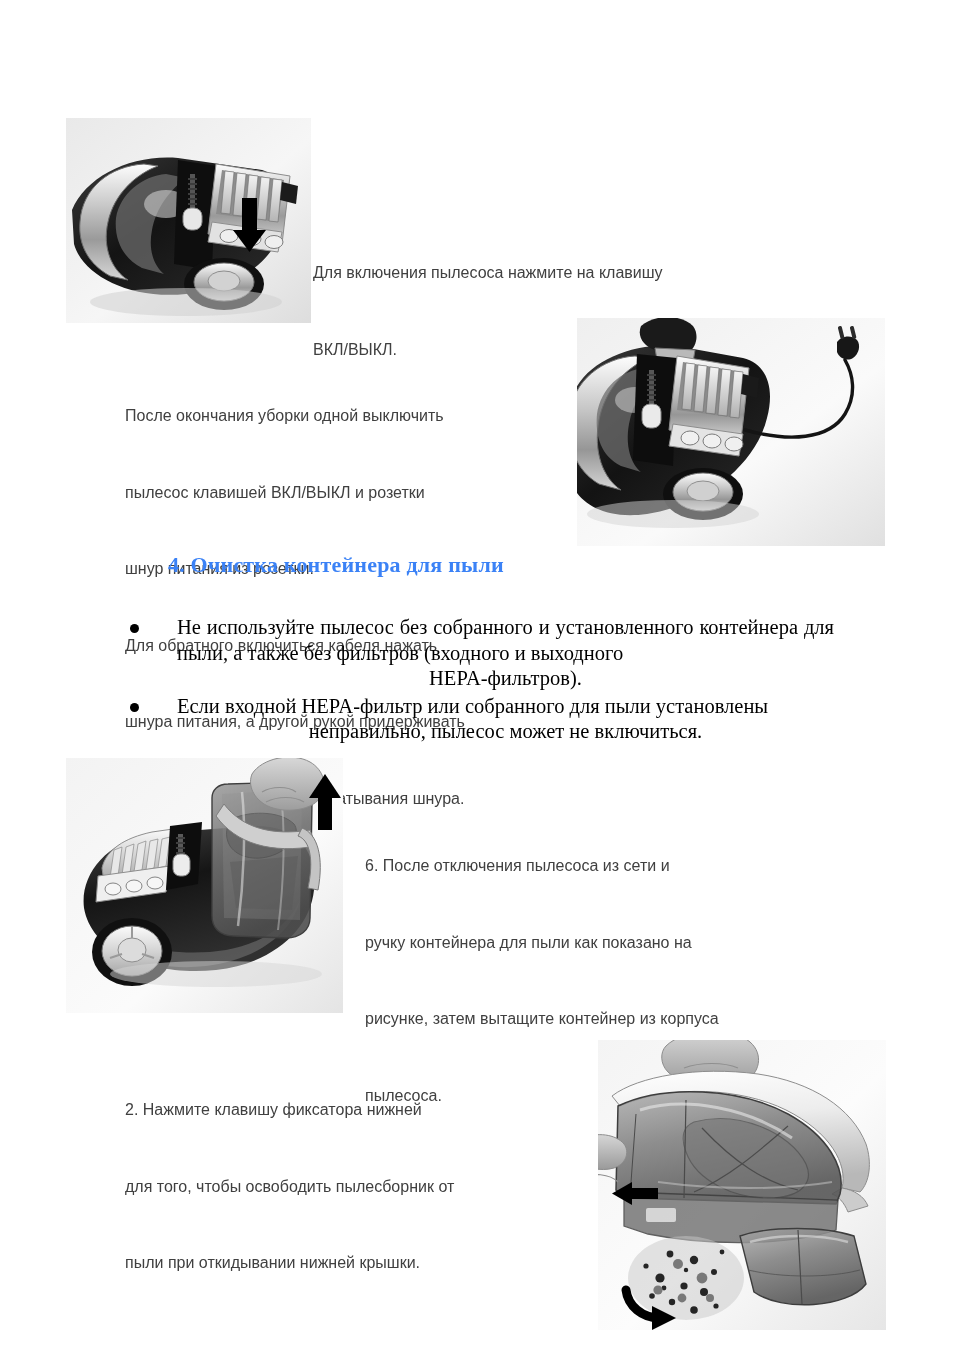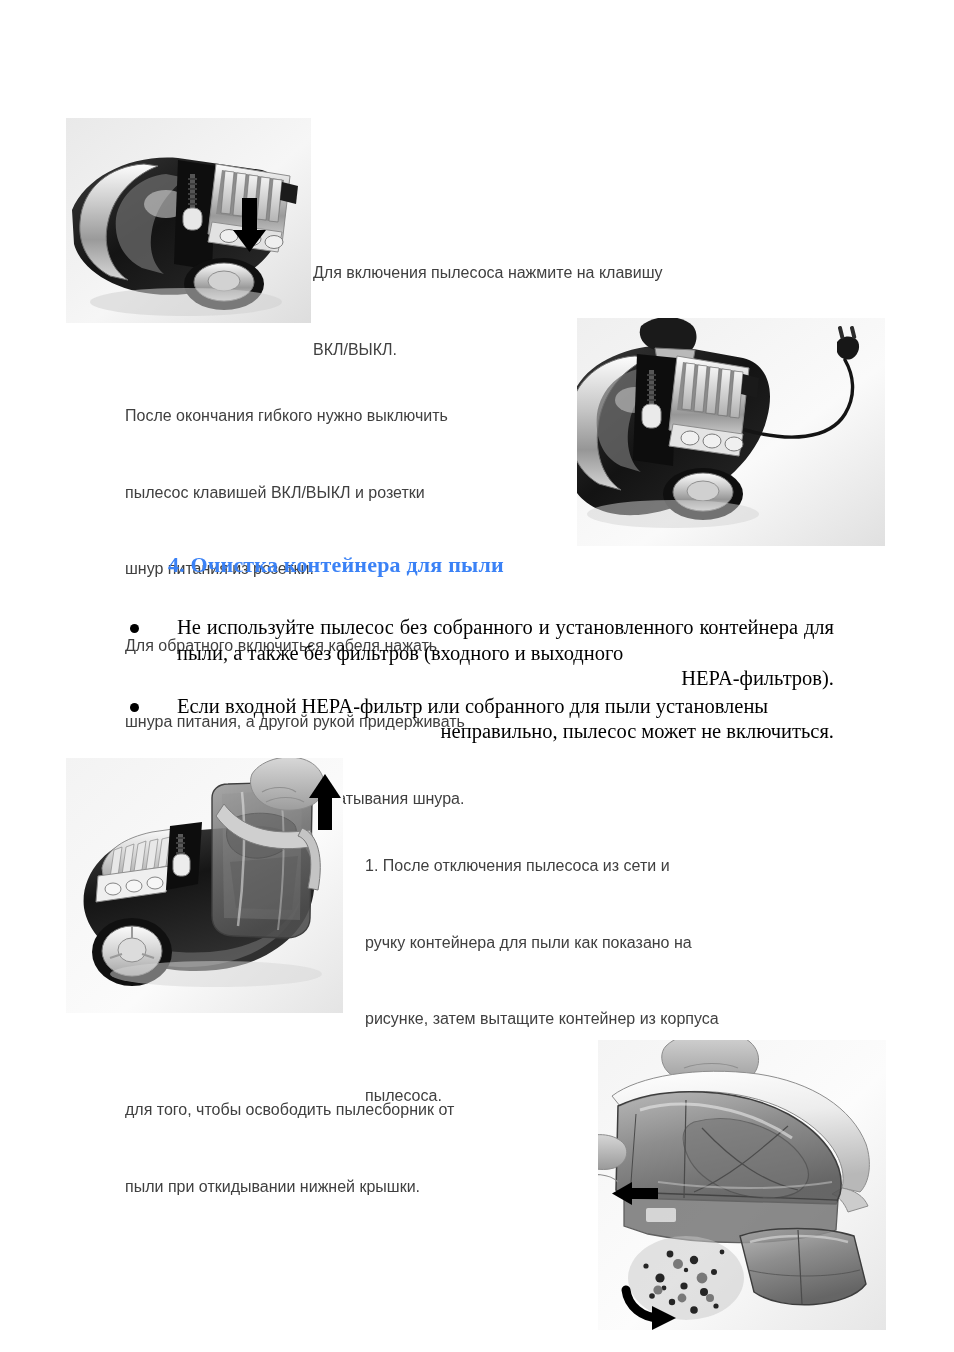--- a/index.html
+++ b/index.html
@@ -56,21 +56,21 @@
   }
   .bullet-dot {
     position: absolute;
     left: 8px;
     top: 9px;
     width: 9px;
     height: 9px;
     background: #000;
     border-radius: 50%;
   }
-  .bullet-row .tail { text-align: right; }
+  .bullet-row .tail { text-align: center; }
 
   
   .photo {
     position: absolute;
     overflow: hidden;
     background: #f2f2f2;
   }
   .photo svg { display: block; width: 100%; height: 100%; }
 </style>
 </head>
@@ -155,21 +155,21 @@
       </g>
     </svg>
   </div>
 
   <div class="txt" style="left:313px; top:209px; width:528px;">
     <p>Для включения пылесоса нажмите на клавишу</p>
     <p class="last">ВКЛ/ВЫКЛ.</p>
   </div>
 
   <div class="txt" style="left:125px; top:352px; width:437px;">
-    <p>После окончания гибкого нужно выключить</p>
+    <p>После окончания уборки одной выключить</p>
     <p>пылесос клавишей ВКЛ/ВЫКЛ и розетки</p>
     <p class="last">шнур питания из розетки.</p>
     <p>Для обратного включиться кабеля нажать</p>
     <p>шнура питания, а другой рукой придерживать</p>
     <p class="last">шнур питания до полного сматывания шнура.</p>
   </div>
 
   <div class="photo" style="left:577px; top:318px; width:308px; height:228px;">
     <svg viewBox="0 0 308 228" preserveAspectRatio="none">
       <defs>
@@ -363,27 +363,28 @@
       <ellipse cx="150" cy="216" rx="106" ry="13" fill="#d6d6d6" opacity="0.5"></ellipse>
 
       <g>
         <rect x="252" y="38" width="14" height="34" fill="#000"></rect>
         <path d="M243 40 L 275 40 L 259 16 Z" fill="#000"></path>
       </g>
     </svg>
   </div>
 
   <div class="txt" style="left:365px; top:802px; width:472px;">
-    <p>1. После отключения пылесоса из сети и</p>
+    <p>6. После отключения пылесоса из сети и</p>
     <p>ручку контейнера для пыли как показано на</p>
     <p>рисунке, затем вытащите контейнер из корпуса</p>
     <p class="last">пылесоса.</p>
   </div>
 
   <div class="txt" style="left:125px; top:1046px; width:452px;">
+    <p>2. Нажмите клавишу фиксатора нижней</p>
     <p>для того, чтобы освободить пылесборник от</p>
     <p class="last">пыли при откидывании нижней крышки.</p>
     
     
     
     
   </div>
 
   <div class="photo" style="left:598px; top:1040px; width:288px; height:290px;">
     <svg viewBox="0 0 288 290" preserveAspectRatio="none">

